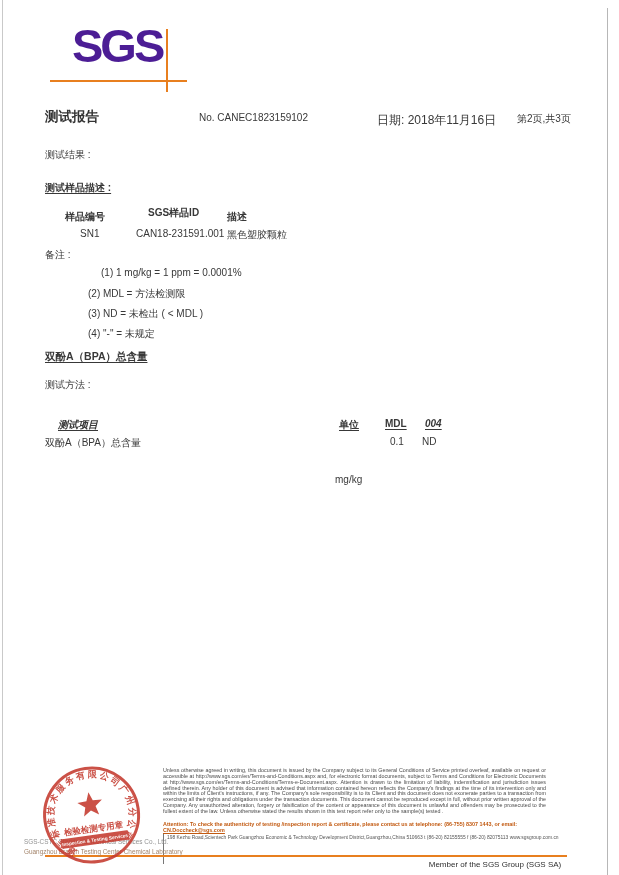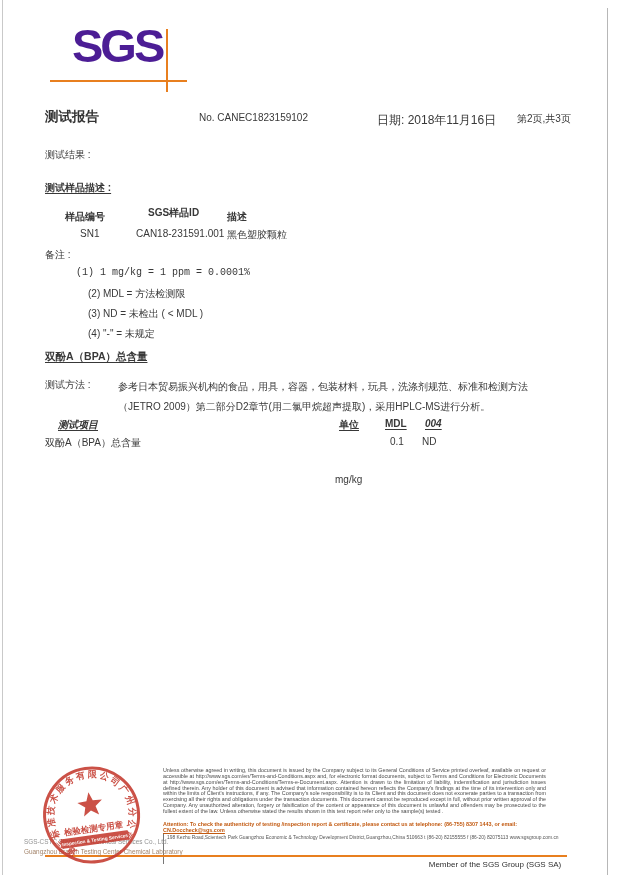--- a/index.html
+++ b/index.html
@@ -29,21 +29,21 @@
   .und{text-decoration:underline;text-underline-offset:2px;}
   .ital{font-style:italic;}
 
   .results-label{left:45px;top:148px;}
   .sample-label{left:45px;top:181px;}
 
   .st-h1{left:65px;top:210px;}  .st-h2{left:148px;top:194px;margin-top:12px;}  .st-h3{left:227px;top:210px;}
   .st-c1{left:80px;top:228px;}  .st-c2{left:136px;top:228px;}  .st-c3{left:227px;top:228px;}
 
   .remarks-label{left:45px;top:248px;}
-  .rm0{left:76px;top:267px;font-family:Liberation Mono, monospace;} .rm1{left:88px;top:287px;}
+  .rm0{left:101px;top:267px;} .rm1{left:88px;top:287px;}
   .rm2{left:88px;top:307px;} .rm3{left:88px;top:327px;}
 
   .bpa-heading{left:45px;top:350px;font-size:10.5px;}
   .method-label{left:45px;top:378px;}
   .method-text{left:118px;top:377px;width:448px;line-height:20px;}
 
   .rt-h1{left:58px;top:418px;font-style:italic;} .rt-h2{left:339px;top:418px;}
   .rt-h3{left:385px;top:418px;} .rt-h4{left:425px;top:418px;}
   .rt-c1{left:45px;top:436px;} .rt-c2{left:335px;top:436px;margin-top:38px;}
   .rt-c3{left:390px;top:436px;} .rt-c4{left:422px;top:436px;}
@@ -94,21 +94,20 @@
   <div class="abs t10 st-c3 nowrap">黑色塑胶颗粒</div>
 
   <div class="abs t10 remarks-label nowrap">备注 :</div>
   <div class="abs t10 rm0 nowrap">(1) 1 mg/kg = 1 ppm = 0.0001%</div>
   <div class="abs t10 rm1 nowrap">(2) MDL = 方法检测限</div>
   <div class="abs t10 rm2 nowrap">(3) ND = 未检出 ( &lt; MDL )</div>
   <div class="abs t10 rm3 nowrap">(4) "-" = 未规定</div>
 
   <div class="abs bold und bpa-heading nowrap">双酚A（BPA）总含量</div>
   <div class="abs t10 method-label nowrap">测试方法 :</div>
-  <div class="abs t10 method-text">参考日本贸易振兴机构的食品，用具，容器，包装材料，玩具，洗涤剂规范、标准和检测方法（JETRO 2009）第二部分D2章节(用二氯甲烷超声提取)，采用HPLC-MS进行分析。</div>
 
   <div class="abs t10 bold und rt-h1 nowrap">测试项目</div>
   <div class="abs t10 bold und rt-h2 nowrap">单位</div>
   <div class="abs t10 bold und rt-h3 nowrap">MDL</div>
   <div class="abs t10 bold und ital rt-h4 nowrap">004</div>
   <div class="abs t10 rt-c1 nowrap">双酚A（BPA）总含量</div>
   <div class="abs t10 rt-c2 nowrap">mg/kg</div>
   <div class="abs t10 rt-c3 nowrap">0.1</div>
   <div class="abs t10 rt-c4 nowrap">ND</div>
 

